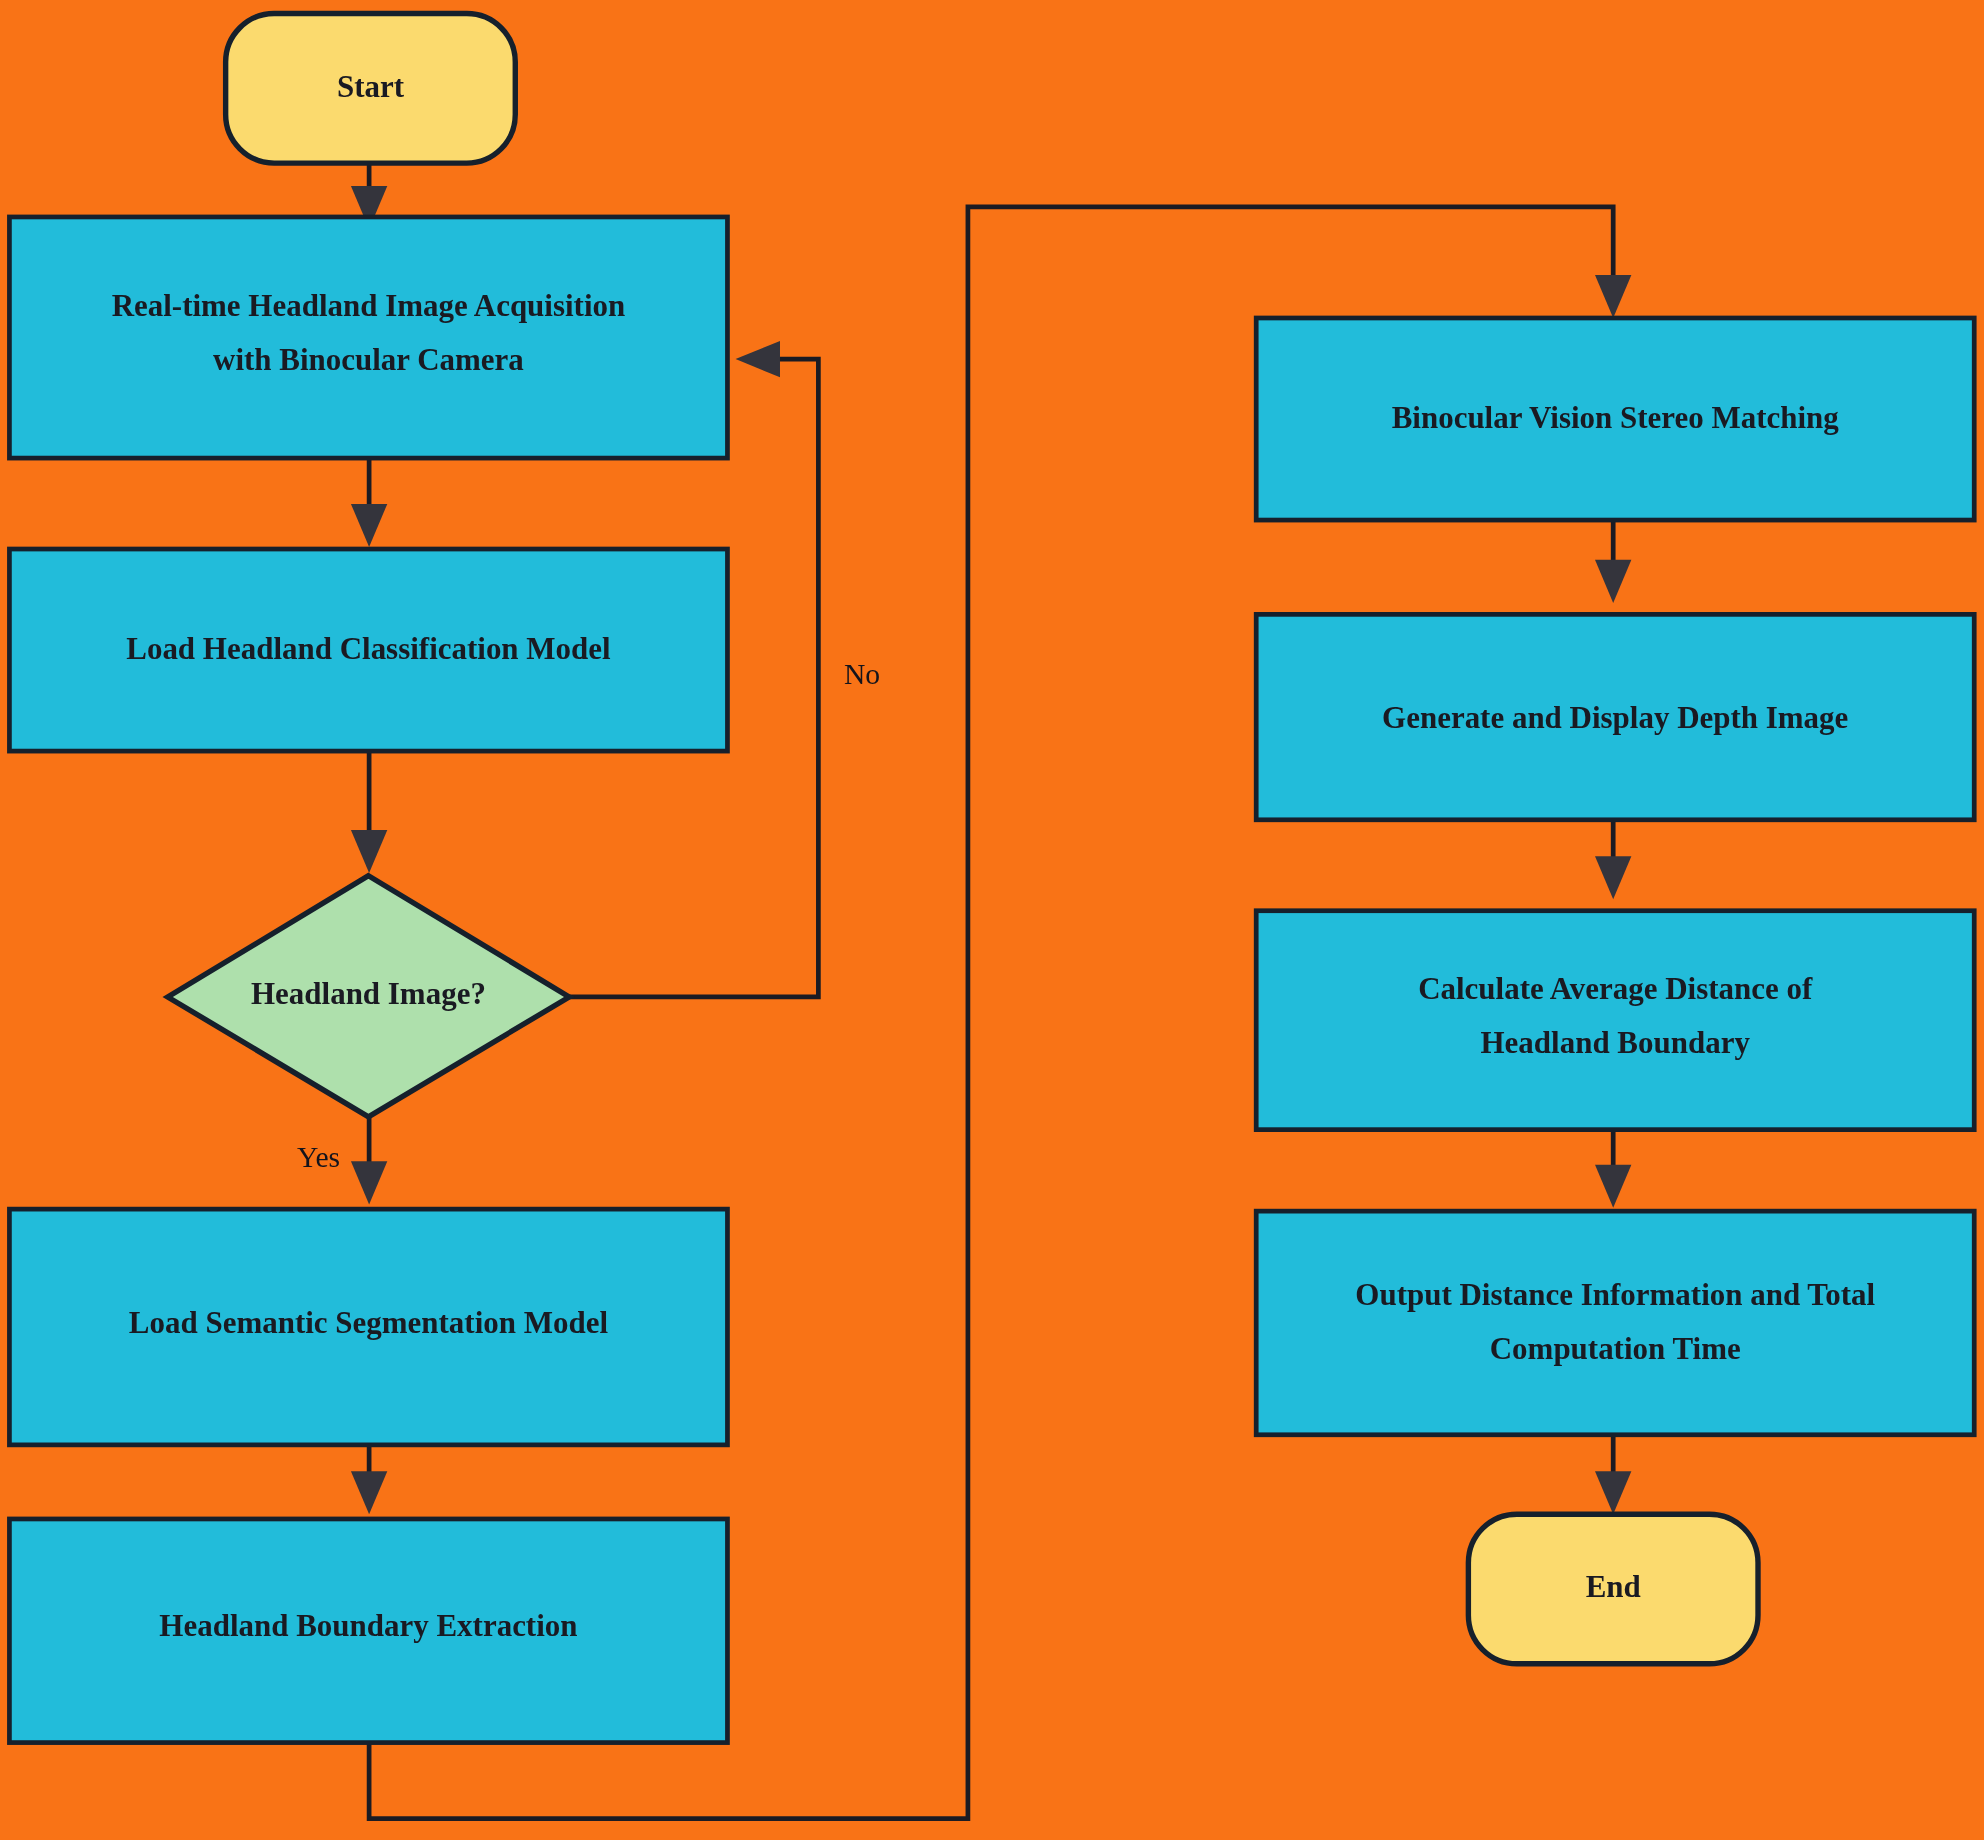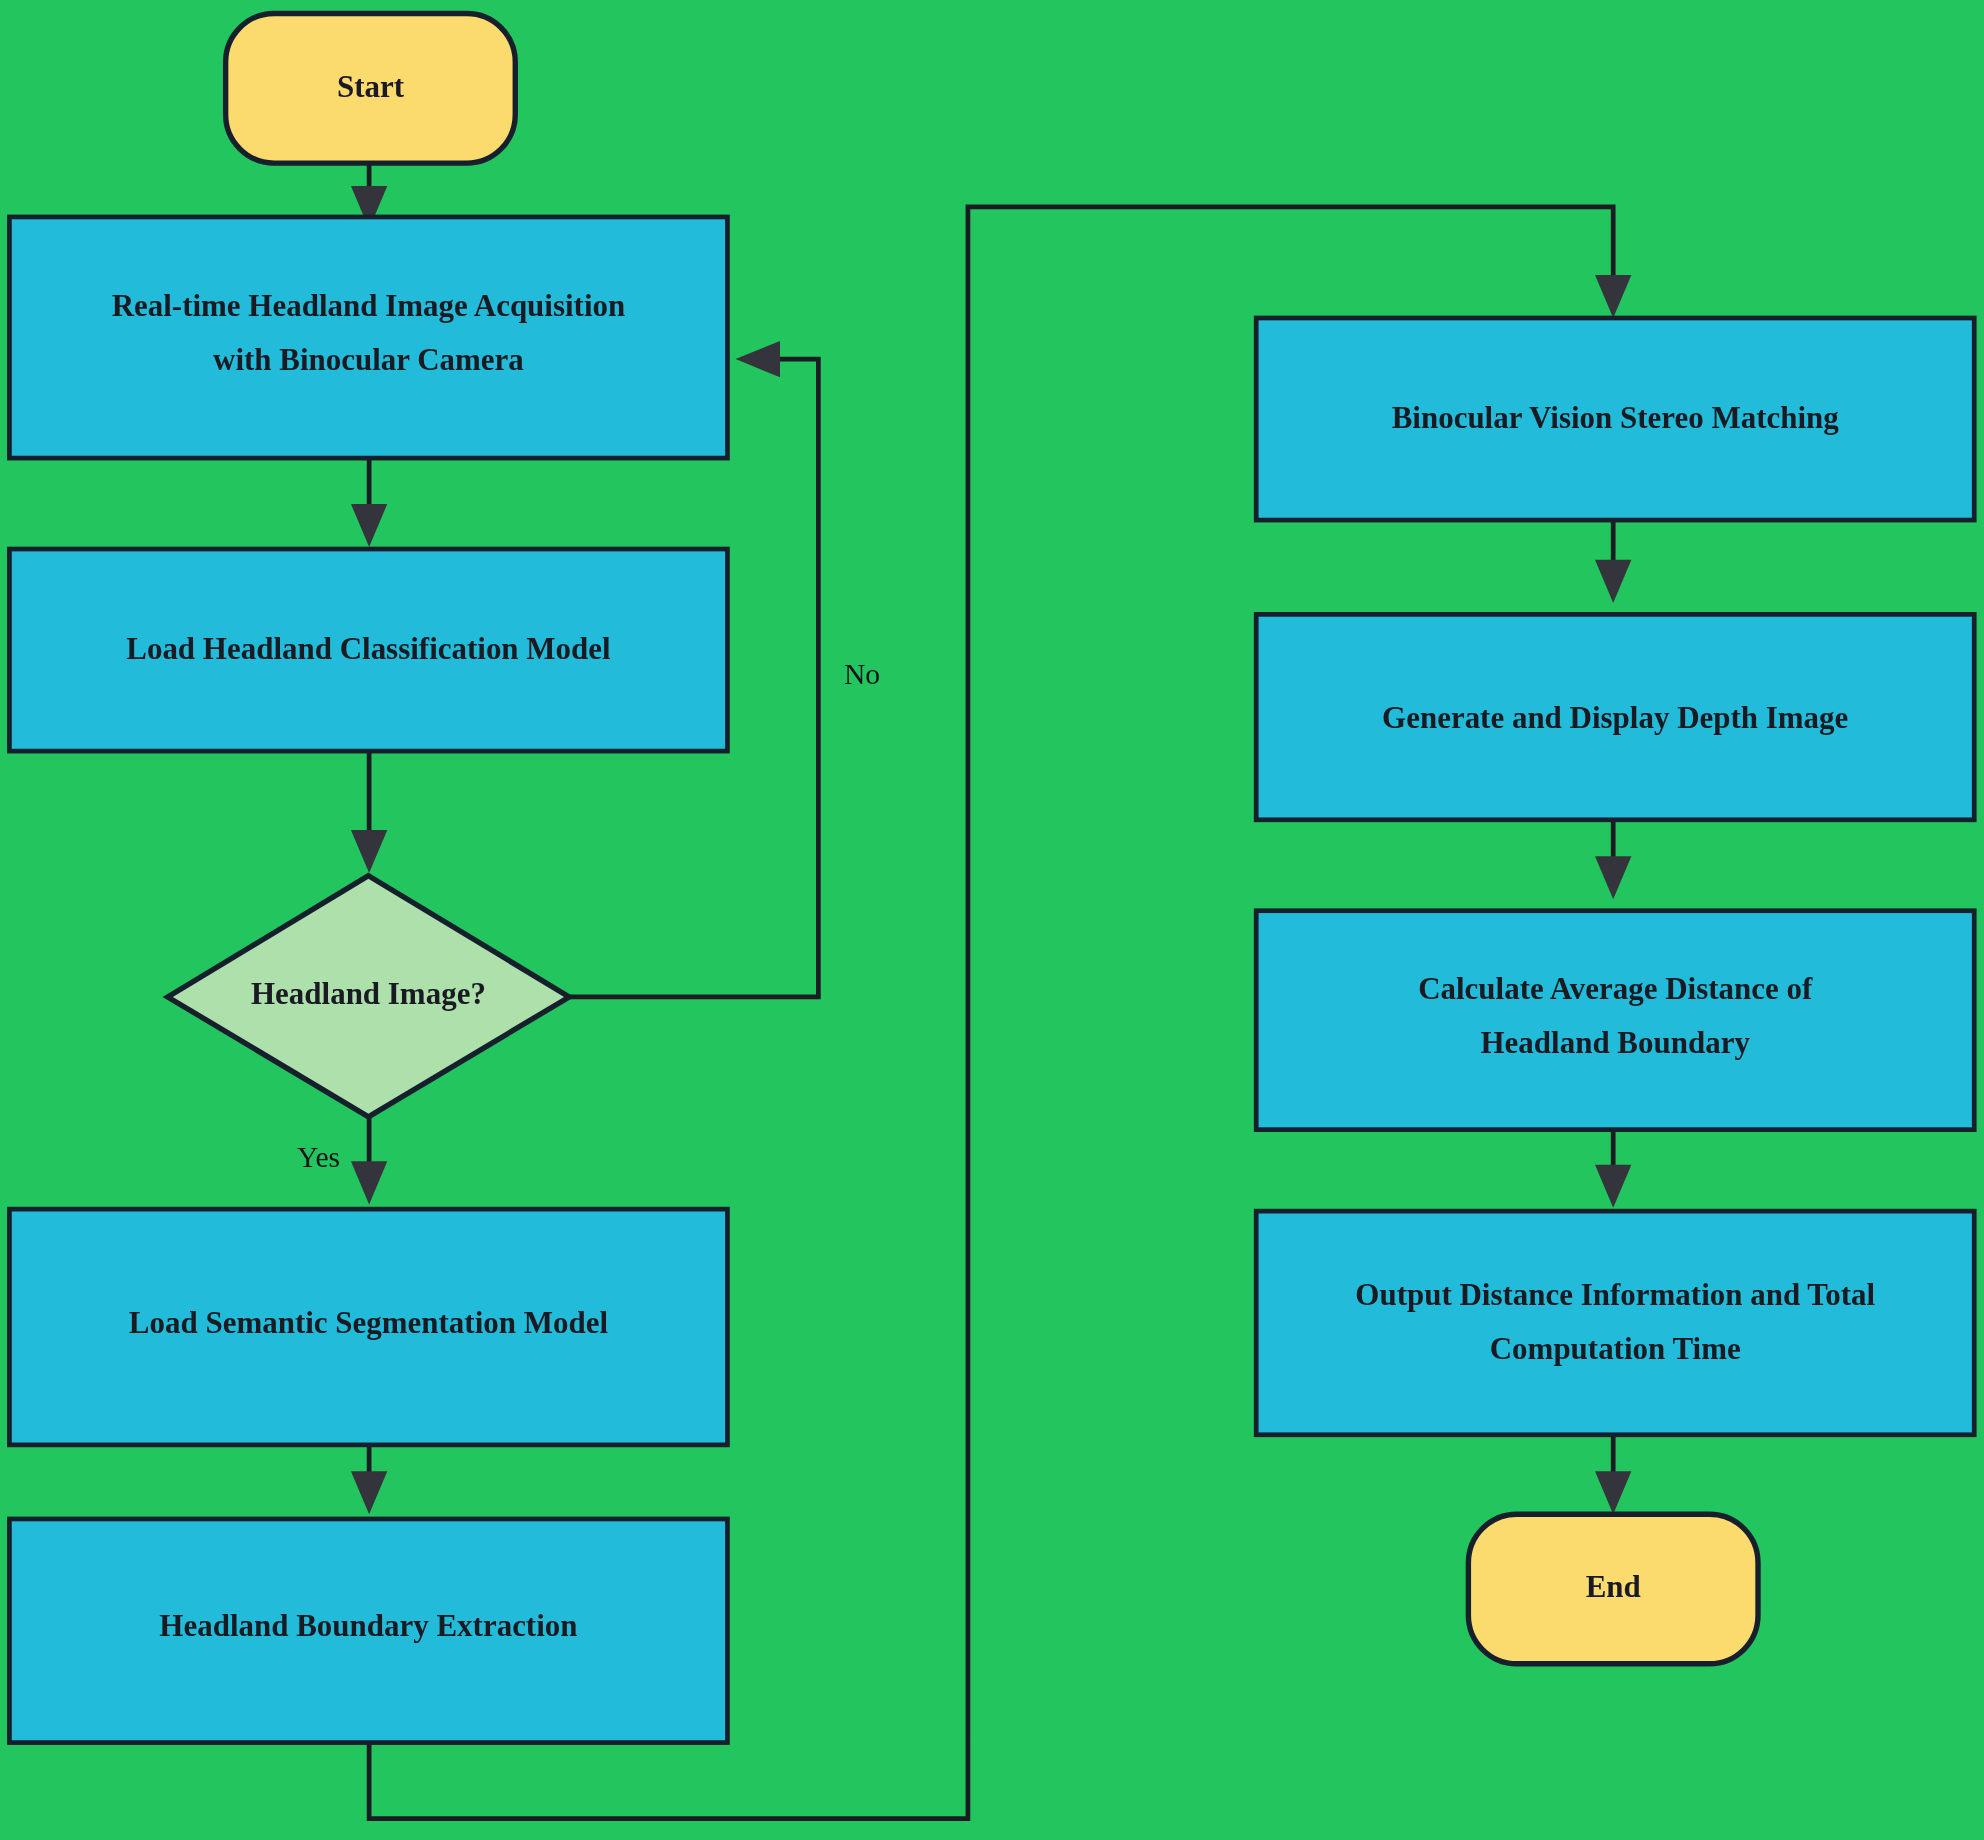--- a/index.html
+++ b/index.html
@@ -10,21 +10,21 @@
   body {
     width: 1985px;
     height: 1841px;
     font-family: "Liberation Serif", "DejaVu Serif", serif;
     overflow: hidden;
   }
   #flowchart-root {
     position: relative;
     width: 1985px;
     height: 1841px;
-    background: #22c55e;
+    background: #f97316;
   }
   svg.flow-canvas {
     position: absolute;
     top: 0; left: 0;
     width: 1985px;
     height: 1841px;
     display: block;
   }
   .node-text {
     font-family: "Liberation Serif", "DejaVu Serif", serif;

